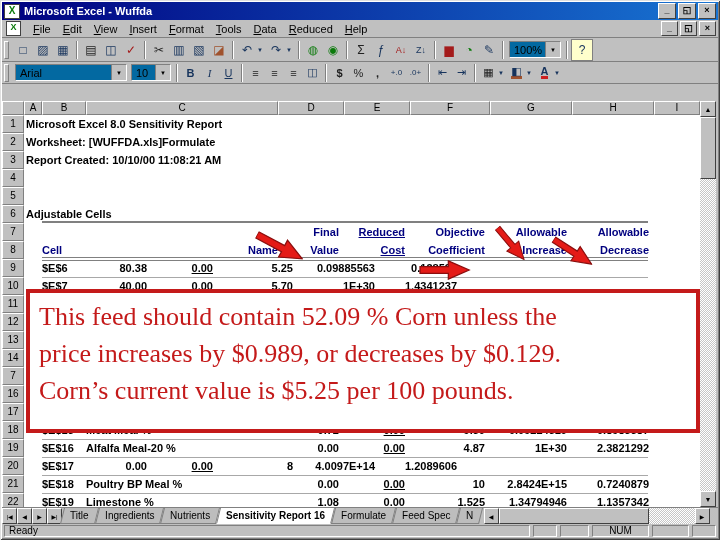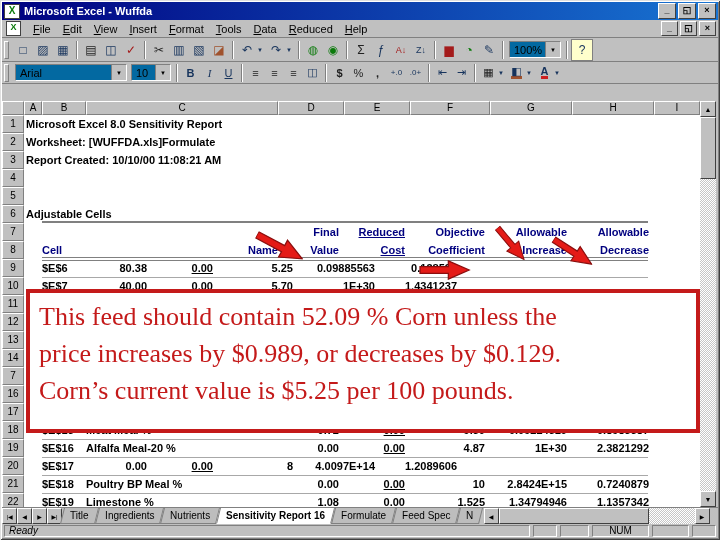--- a/index.html
+++ b/index.html
@@ -94,21 +94,21 @@
   .hscroll{display:flex;align-items:stretch;margin-left:2px;}
   .hbtn{width:15px;background:#c0c0c0;border:1px solid;border-color:#fff #404040 #404040 #fff;box-sizing:border-box;
     font-size:6px;display:flex;align-items:center;justify-content:center;}
   .hthumb{width:150px;background:#c0c0c0;border:1px solid;border-color:#fff #404040 #404040 #fff;box-sizing:border-box;}
   .hdither{width:46px;background:repeating-conic-gradient(#fff 0 25%,#c6c6c6 0 50%) 0 0/2px 2px;}
   
   .statusbar{position:absolute;left:2px;top:524px;width:716px;height:14px;background:#c0c0c0;display:flex;
     align-items:center;gap:3px;padding:0 2px;box-sizing:border-box;}
   .sunk{height:12px;border:1px solid;border-color:#808080 #fff #fff #808080;box-sizing:border-box;font-size:10px;
     line-height:10px;padding:0 4px;color:#000;}
-  .st-ready{width:538px;font-style:italic;}
+  .st-ready{width:538px;}
   .st-a{width:24px;} .st-b{width:30px;} .st-num{width:58px;text-align:center;} .st-c{width:38px;} .st-d{width:24px;}
 </style>
 </head>
 <body>
 
 <div class="screen">
 
   <div class="titlebar">
     <span class="xl-icon">X</span>
     <span class="title-text">Microsoft Excel - Wuffda</span>

